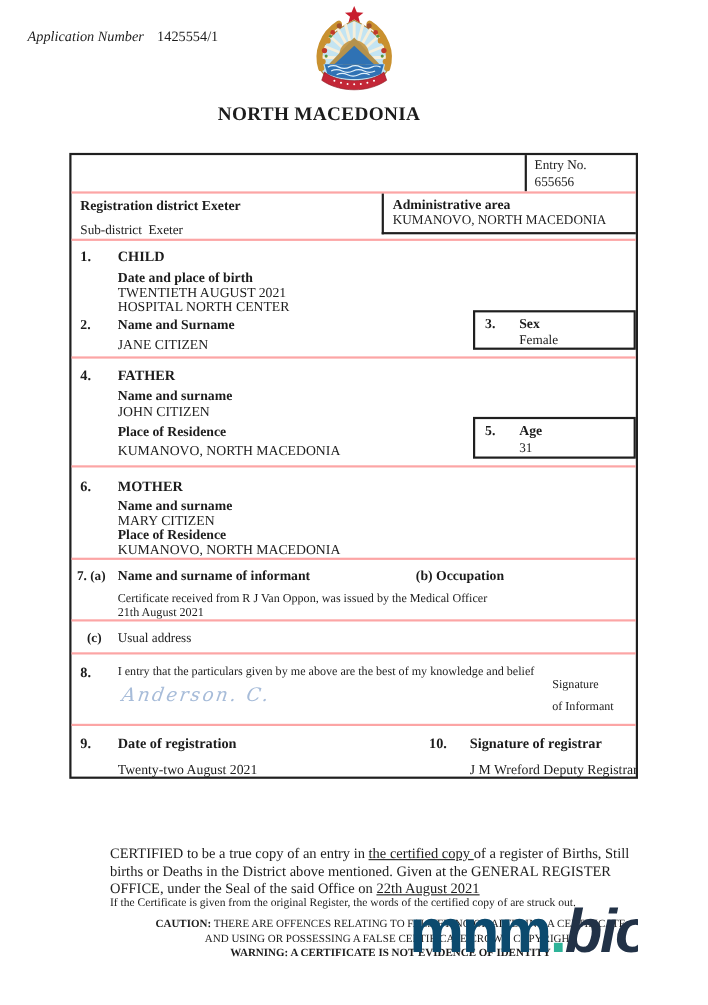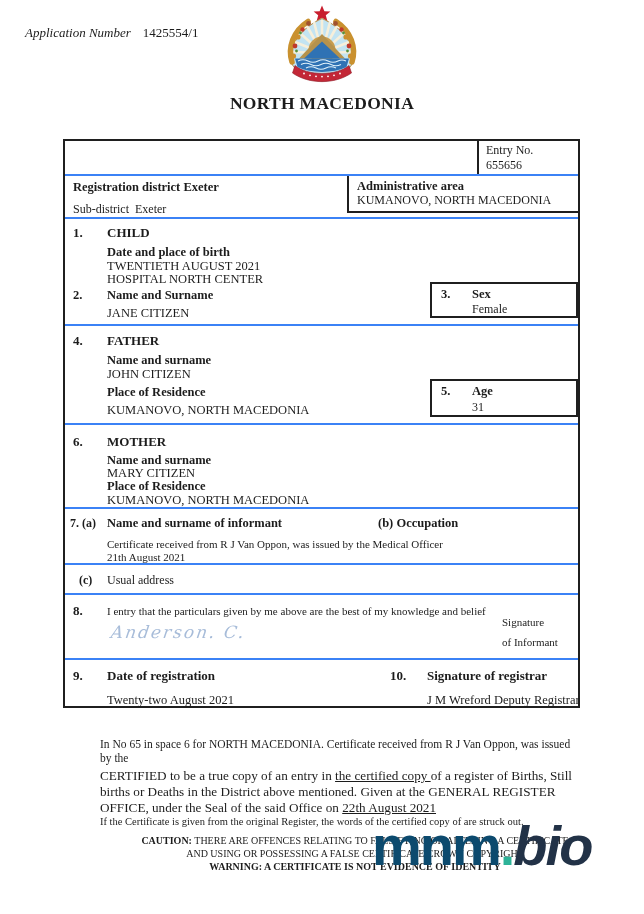--- a/index.html
+++ b/index.html
@@ -1,39 +1,39 @@
 <!DOCTYPE html>
 <html><head>
 <meta charset="utf-8">
 <style>
   * { box-sizing: border-box; }
   html, body { margin: 0; padding: 0; background: #ffffff; }
   .page {
     position: relative;
-    width: 644px;
+    width: 580px;
     height: 914px;
     background: #ffffff;
     font-family: "Liberation Serif", serif;
     color: #1c1c1c;
     overflow: hidden;
   }
   .abs { position: absolute; }
 
   
   .app-number { position: absolute; left: 25px; top: 25px; font-size: 13px; }
   .app-number .lab { font-style: italic; }
   .app-number .num { margin-left: 12px; font-style: normal; }
   .emblem { position: absolute; left: 283px; top: 3px; }
   .title-block { position: absolute; left: 0; top: 94px; width: 100%; text-align: center;
     font-weight: bold; font-size: 17.5px; line-height: 19.5px; letter-spacing: .3px; }
 
   
   .cert-table { position: absolute; left: 63px; top: 139px; width: 517px; border: 2px solid #1f1f1f; background: #fff; }
   .row { position: relative; width: 100%; }
-  .row + .row { border-top: 2px solid #3b82f6; }
+  .row + .row { border-top: 2px solid #fca5a5; }
   .r-entry { height: 33px; }
   .r-district { height: 43px; }
   .r-child { height: 107px; }
   .r-father { height: 99px; }
   .r-mother { height: 84px; }
   .r-informant { height: 56px; }
   .r-usual { height: 30px; }
   .r-decl { height: 65px; }
   .r-reg { height: 48px; }
 
@@ -235,21 +235,20 @@
       <div class="abs sect" style="left:8px; top:8px;">9.</div>
       <div class="abs sect" style="left:42px; top:8px;">Date of registration</div>
       <div class="abs sect" style="left:325px; top:8px;">10.</div>
       <div class="abs sect" style="left:362px; top:8px;">Signature of registrar</div>
       <div class="abs val" style="left:42px; top:33px;">Twenty-two August 2021</div>
       <div class="abs val" style="left:362px; top:33px;">J M Wreford Deputy Registrar</div>
     </div>
   </div>
 
   <div class="issue-note">
-    <div>In No 65 in space 6 for NORTH MACEDONIA.  Certificate received from R J Van Oppon, was issued by the</div>
   </div>
 
   <div class="certified">
     <span>CERTIFIED to be a true copy of an entry in </span><span class="ul">the certified copy </span><span>of a register of Births, Still births or Deaths in the District above mentioned. Given at the GENERAL REGISTER OFFICE, under the Seal of the said Office on </span><span class="ul">22th August 2021</span>
   </div>
 
   <div class="orig-note">If the Certificate is given from the original Register, the words of the certified copy of are struck out.</div>
 
   <div class="caution">
     <div><span class="b">CAUTION:</span><span> THERE ARE OFFENCES RELATING TO FALSIFYING OR ALTERING A CERTIFICATE</span></div>

